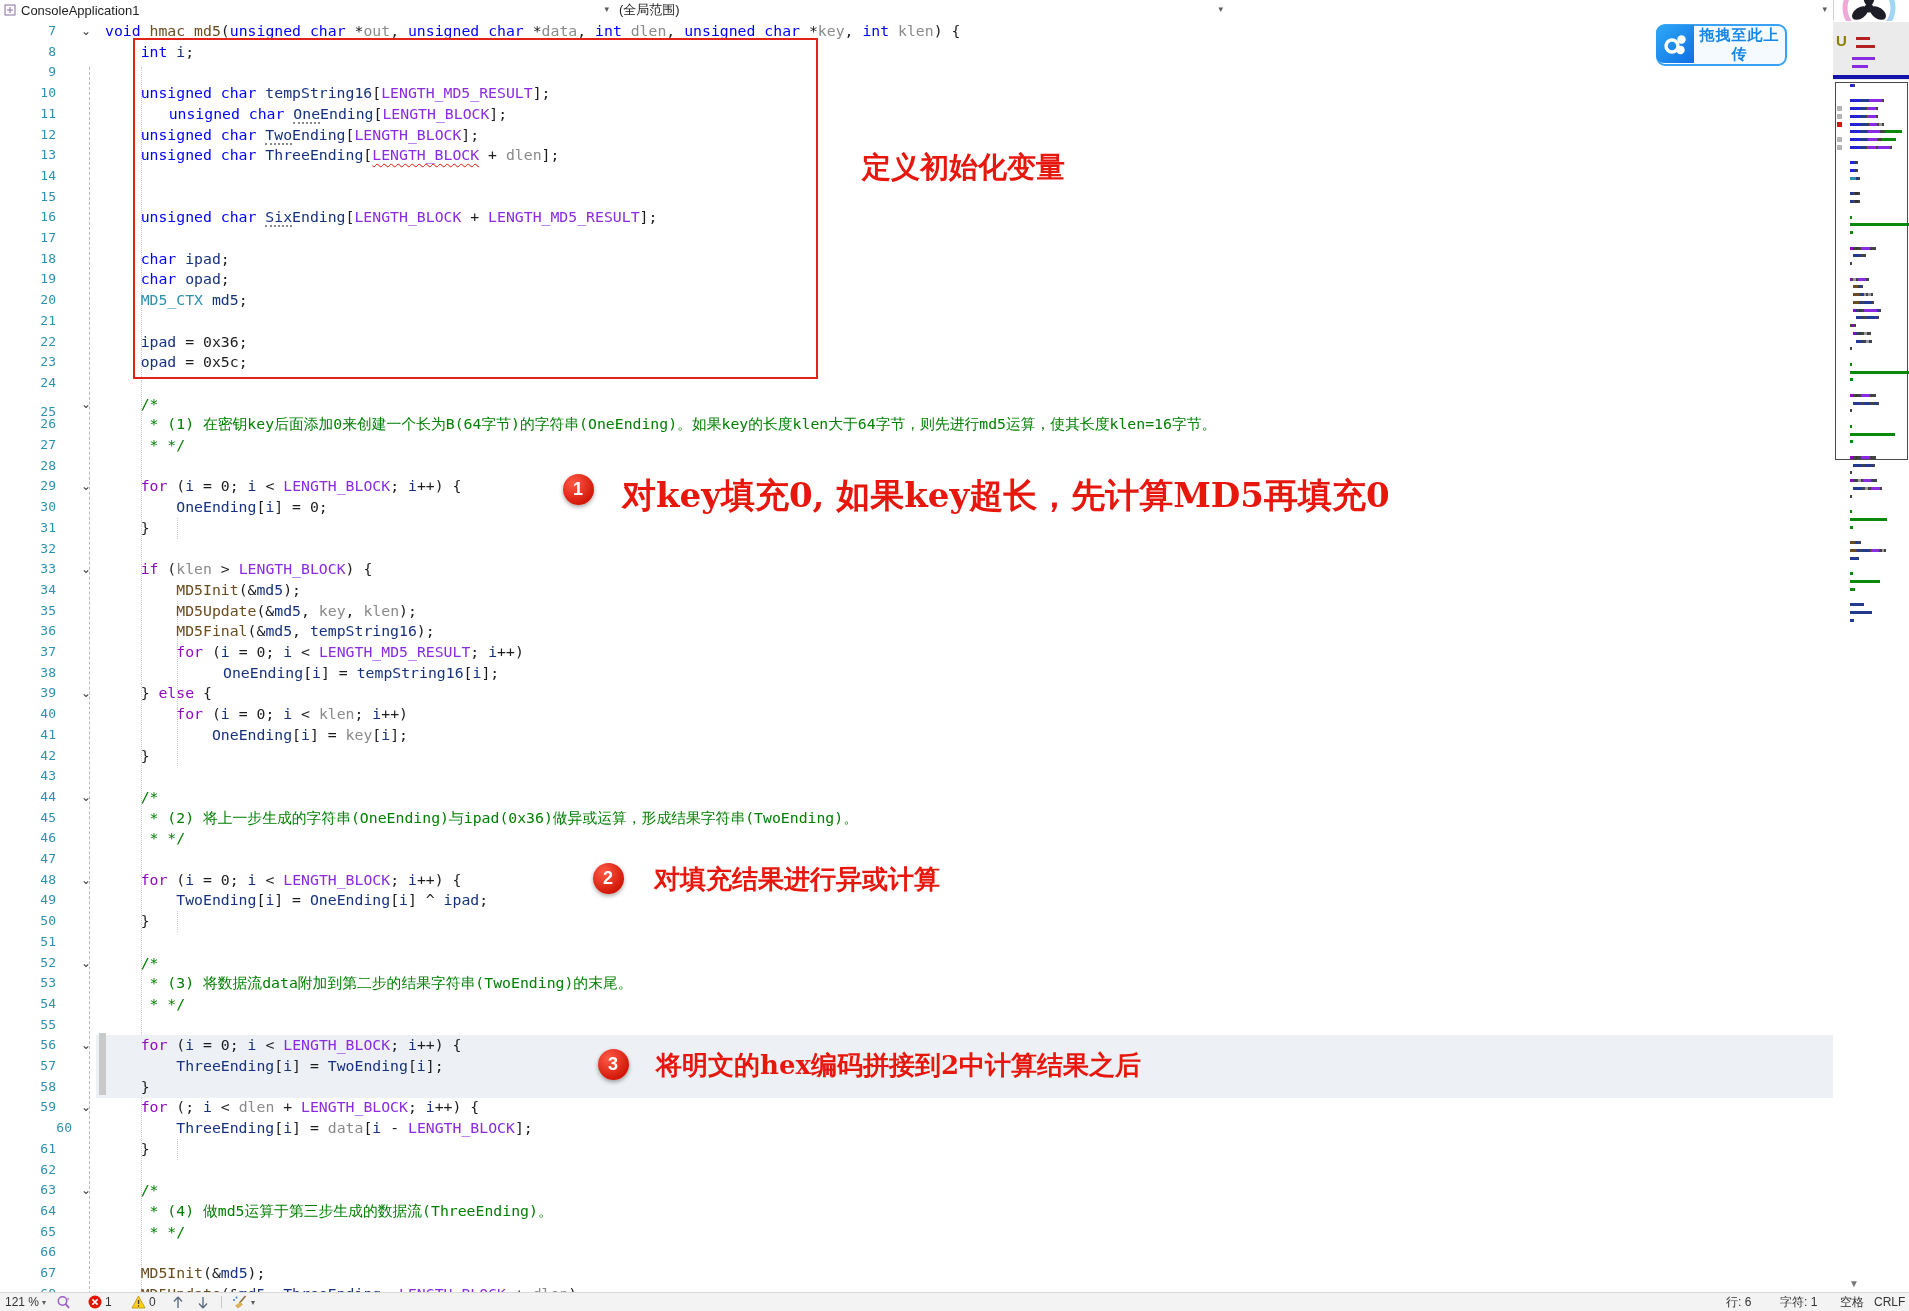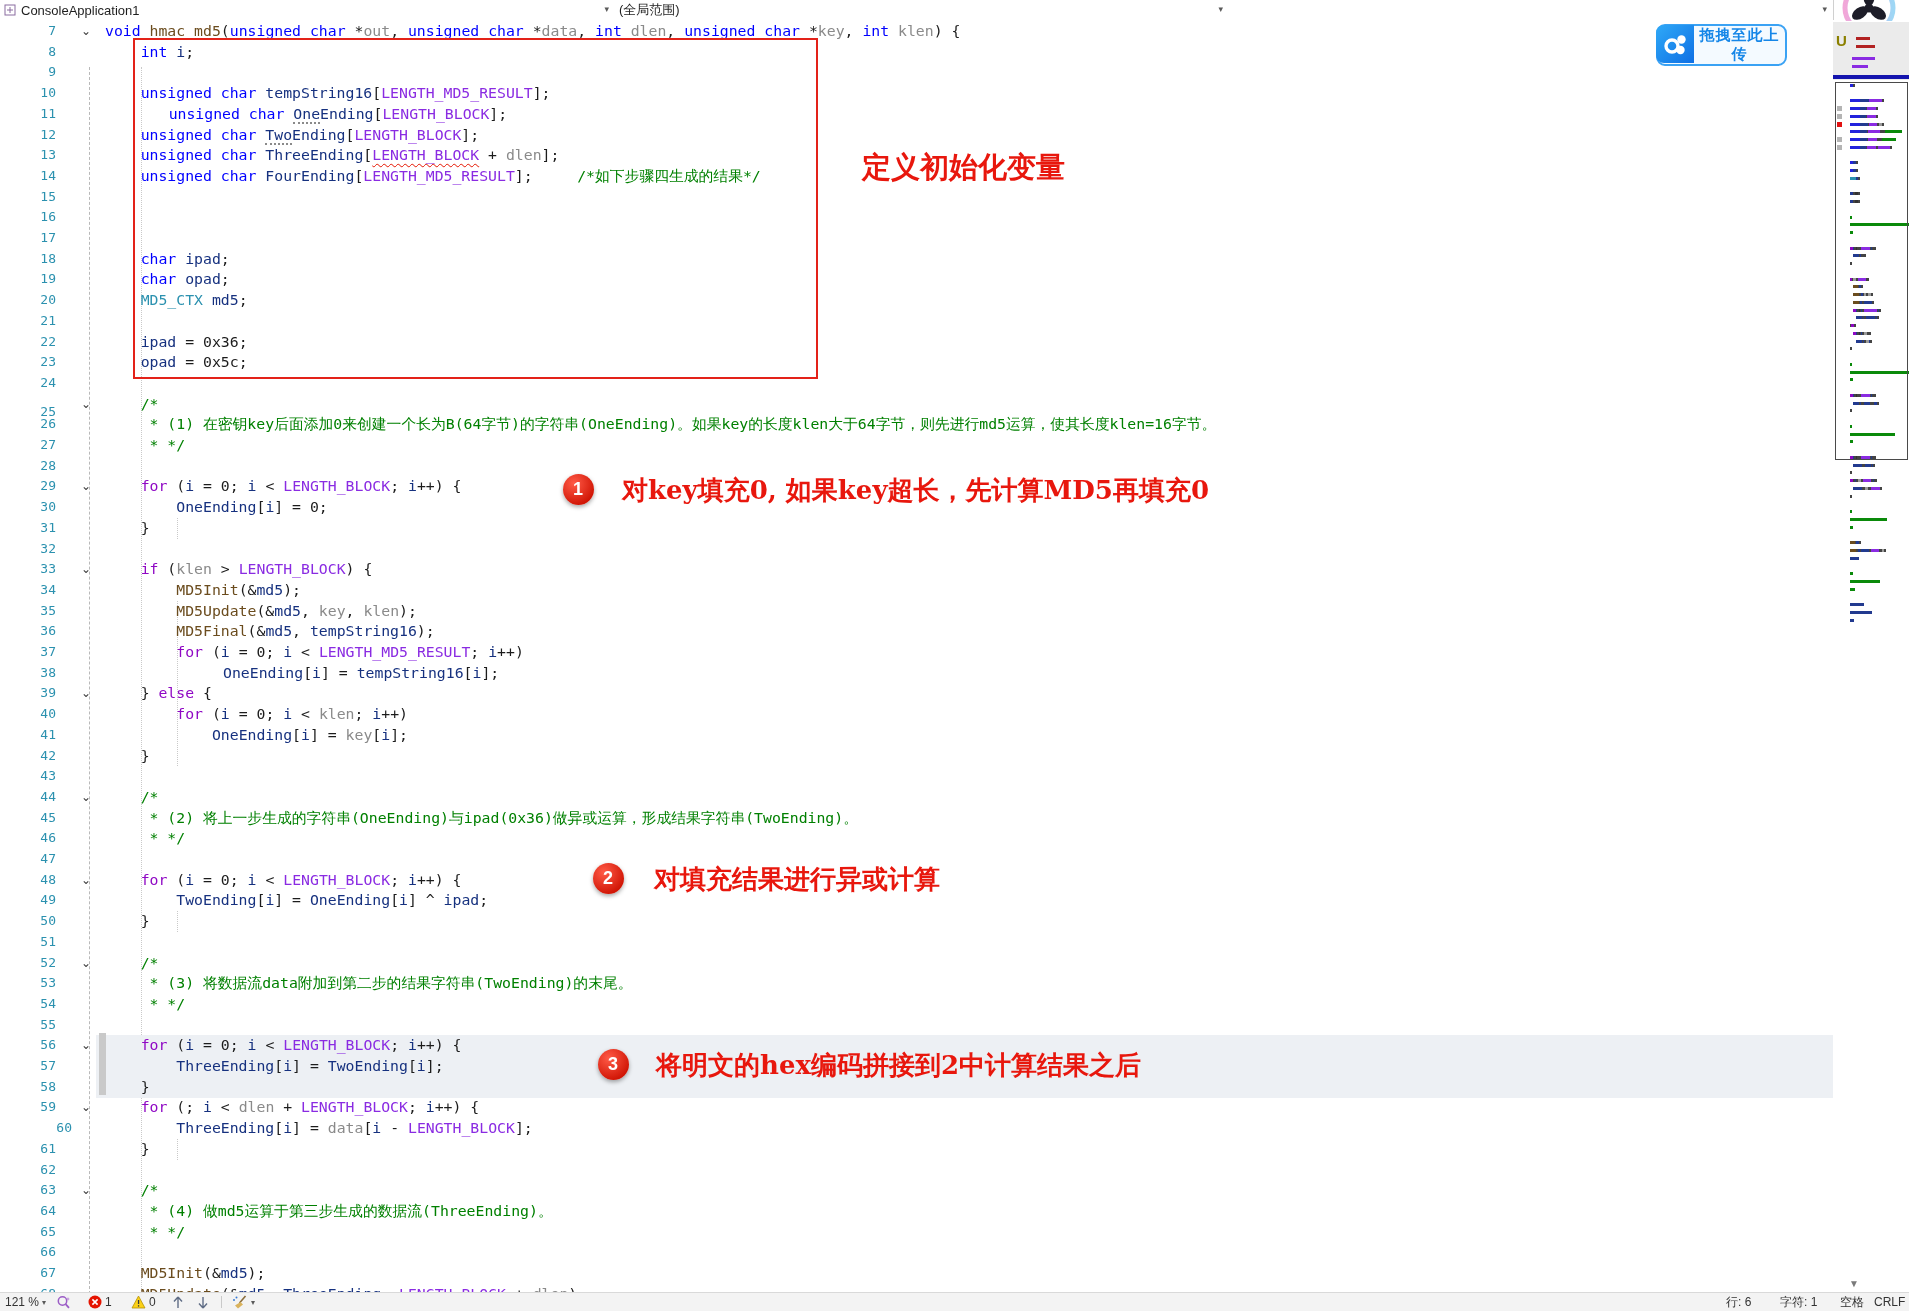--- a/index.html
+++ b/index.html
@@ -109,23 +109,23 @@
       <div class="line-num" style="top: 41.4px;">9</div>
       <div class="line-num" style="top: 62.1px;">10</div>
       <div class="code-line" style="left: 140.64px; top: 62.1px;"><span class="tk-k">unsigned char </span><span class="tk-v">tempString16</span><span class="tk-o">[</span><span class="tk-m">LENGTH_MD5_RESULT</span><span class="tk-o">];</span></div>
       <div class="line-num" style="top: 82.8px;">11</div>
       <div class="code-line" style="left: 140.64px; top: 82.8px; margin-left: 28px;"><span class="tk-k">unsigned char </span><span class="tk-v dots">One</span><span class="tk-v">Ending</span><span class="tk-o">[</span><span class="tk-m">LENGTH_BLOCK</span><span class="tk-o">];</span></div>
       <div class="line-num" style="top: 103.5px;">12</div>
       <div class="code-line" style="left: 140.64px; top: 103.5px;"><span class="tk-k">unsigned char </span><span class="tk-v dots">Two</span><span class="tk-v">Ending</span><span class="tk-o">[</span><span class="tk-m">LENGTH_BLOCK</span><span class="tk-o">];</span></div>
       <div class="line-num" style="top: 124.2px;">13</div>
       <div class="code-line" style="left: 140.64px; top: 124.2px;"><span class="tk-k">unsigned char </span><span class="tk-v">ThreeEnding</span><span class="tk-o">[</span><span class="tk-m sq">LENGTH_BLOCK</span><span class="tk-o"> + </span><span class="tk-p">dlen</span><span class="tk-o">];</span></div>
       <div class="line-num" style="top: 144.9px;">14</div>
-      <div class="code-line" style="left: 140.64px; top: 144.9px;"><span class="tk-k">unsigned char </span><span class="tk-v">FourEnding</span><span class="tk-o">[</span><span class="tk-m">LENGTH_MD5_RESULT</span><span class="tk-o">];     </span><span class="tk-g">/*如下步骤四生成的结果*/</span></div>
       <div class="line-num" style="top: 165.6px;">15</div>
       <div class="line-num" style="top: 186.3px;">16</div>
+      <div class="code-line" style="left: 140.64px; top: 186.3px;"><span class="tk-k">unsigned char </span><span class="tk-v dots">Six</span><span class="tk-v">Ending</span><span class="tk-o">[</span><span class="tk-m">LENGTH_BLOCK</span><span class="tk-o"> + </span><span class="tk-m">LENGTH_MD5_RESULT</span><span class="tk-o">];</span></div>
       <div class="line-num" style="top: 207px;">17</div>
       <div class="line-num" style="top: 227.7px;">18</div>
       <div class="code-line" style="left: 140.64px; top: 227.7px;"><span class="tk-k">char </span><span class="tk-v">ipad</span><span class="tk-o">;</span></div>
       <div class="line-num" style="top: 248.4px;">19</div>
       <div class="code-line" style="left: 140.64px; top: 248.4px;"><span class="tk-k">char </span><span class="tk-v">opad</span><span class="tk-o">;</span></div>
       <div class="line-num" style="top: 269.1px;">20</div>
       <div class="code-line" style="left: 140.64px; top: 269.1px;"><span class="tk-t">MD5_CTX </span><span class="tk-v">md5</span><span class="tk-o">;</span></div>
       <div class="line-num" style="top: 289.8px;">21</div>
       <div class="line-num" style="top: 310.5px;">22</div>
       <div class="code-line" style="left: 140.64px; top: 310.5px;"><span class="tk-v">ipad</span><span class="tk-o"> = </span><span class="tk-n">0x36</span><span class="tk-o">;</span></div>
@@ -221,21 +221,21 @@
       <div class="line-num" style="top: 1242px;">67</div>
       <div class="code-line" style="left: 140.64px; top: 1242px;"><span class="tk-f">MD5Init</span><span class="tk-o">(&amp;</span><span class="tk-v">md5</span><span class="tk-o">);</span></div>
       <div class="line-num" style="top: 1262.7px;">68</div>
       <div class="code-line" style="left: 140.64px; top: 1262.7px;"><span class="tk-f">MD5Update</span><span class="tk-o">(&amp;</span><span class="tk-v">md5</span><span class="tk-o">, </span><span class="tk-v">ThreeEnding</span><span class="tk-o">, </span><span class="tk-m">LENGTH_BLOCK</span><span class="tk-o"> + </span><span class="tk-p">dlen</span><span class="tk-o">);</span></div>
     </div>
 
   <div id="overlay">
       <div class="red-box" style="left: 133px; top: 38px; width: 681px; height: 337px;"></div>
       <div class="red-label" style="left: 862px; top: 148px; font-size: 29px;">定义初始化变量</div>
       <div class="step-circle" style="left: 562.5px; top: 473.5px;">1</div>
-      <div class="red-label" style="left: 622px; top: 473px; font-size: 26px;">对key填充0, 如果key超长，先计算MD5再填充0</div>
+      <div class="red-label" style="left: 622px; top: 473px; font-size: 34px;">对key填充0, 如果key超长，先计算MD5再填充0</div>
       <div class="step-circle" style="left: 592.5px; top: 862.5px;">2</div>
       <div class="red-label" style="left: 654px; top: 862px; font-size: 26px;">对填充结果进行异或计算</div>
       <div class="step-circle" style="left: 597.5px; top: 1048.5px;">3</div>
       <div class="red-label" style="left: 656px; top: 1048px; font-size: 26px;">将明文的hex编码拼接到2中计算结果之后</div>
     </div>
 
   <div class="upload-btn">
     <span class="upload-icon">
       <svg width="30" height="30" viewBox="0 0 30 30">
         <circle cx="12" cy="17" r="6" fill="none" stroke="#fff" stroke-width="3.4"></circle>

